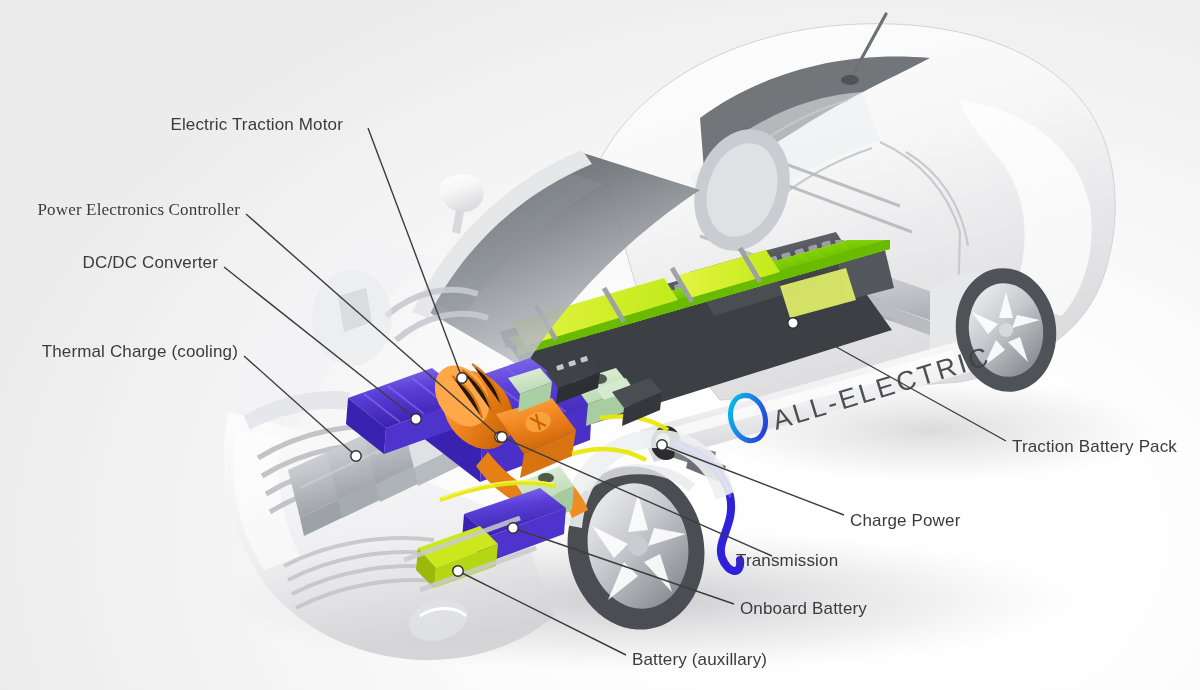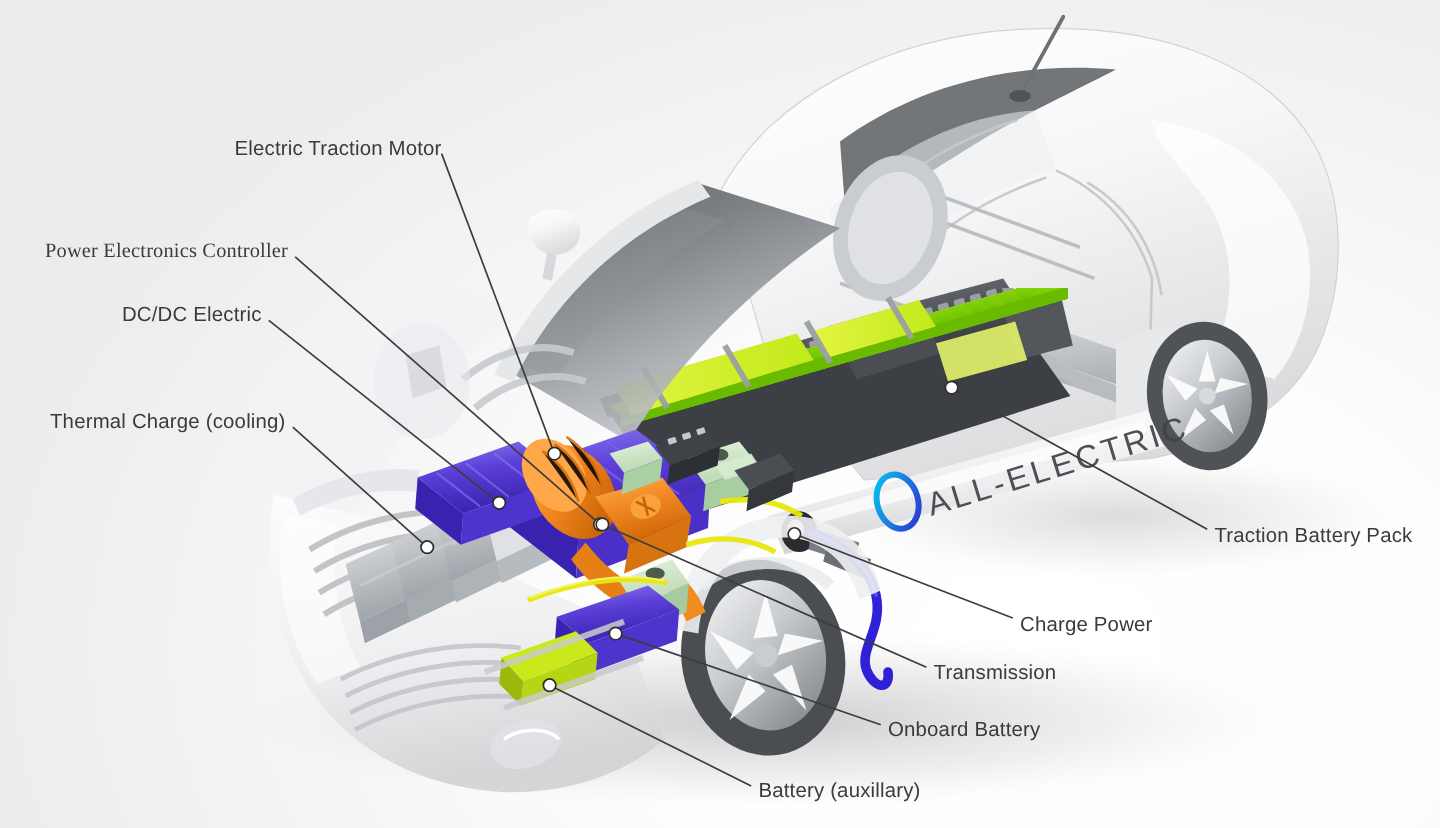--- a/index.html
+++ b/index.html
@@ -529,23 +529,23 @@
         <line x1="772" y1="556" x2="502" y2="437" stroke="#3c3c3c" stroke-width="1.4"></line>
         <circle cx="502" cy="437" r="5.2" fill="#ffffff" stroke="#2e2e2e" stroke-width="1.4"></circle>
         <line x1="734" y1="604" x2="513" y2="528" stroke="#3c3c3c" stroke-width="1.4"></line>
         <circle cx="513" cy="528" r="5.2" fill="#ffffff" stroke="#2e2e2e" stroke-width="1.4"></circle>
         <line x1="626" y1="655" x2="458" y2="571" stroke="#3c3c3c" stroke-width="1.4"></line>
         <circle cx="458" cy="571" r="5.2" fill="#ffffff" stroke="#2e2e2e" stroke-width="1.4"></circle>
       </g>
   </svg>
 
   <div id="labels">
-      <div class="lbl l" style="left: 368px; top: 124px;">Electric Traction Motor</div>
+      <div class="lbl l" style="left: 343px; top: 124px;">Electric Traction Motor</div>
       <div class="lbl l" style="left: 240px; top: 209px; font-family: Liberation Serif, serif;">Power Electronics Controller</div>
-      <div class="lbl l" style="left: 218px; top: 262px;">DC/DC Electric</div>
+      <div class="lbl l" style="left: 218px; top: 262px;">DC/DC Converter</div>
       <div class="lbl l" style="left: 238px; top: 351px;">Thermal Charge (cooling)</div>
       <div class="lbl r" style="left: 1012px; top: 446px;">Traction Battery Pack</div>
       <div class="lbl r" style="left: 850px; top: 520px;">Charge Power</div>
-      <div class="lbl r" style="left: 778px; top: 560px;">Transmission</div>
+      <div class="lbl r" style="left: 736px; top: 560px;">Transmission</div>
       <div class="lbl r" style="left: 740px; top: 608px;">Onboard Battery</div>
       <div class="lbl r" style="left: 632px; top: 659px;">Battery (auxillary)</div>
     </div>
 </div>
 
 </body></html>

